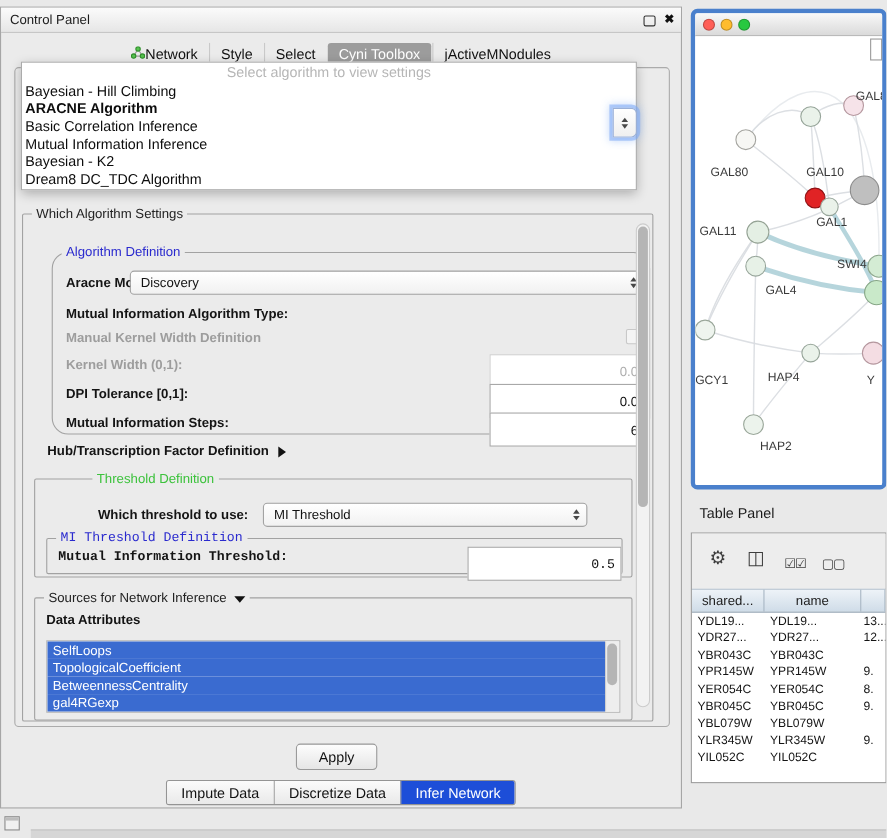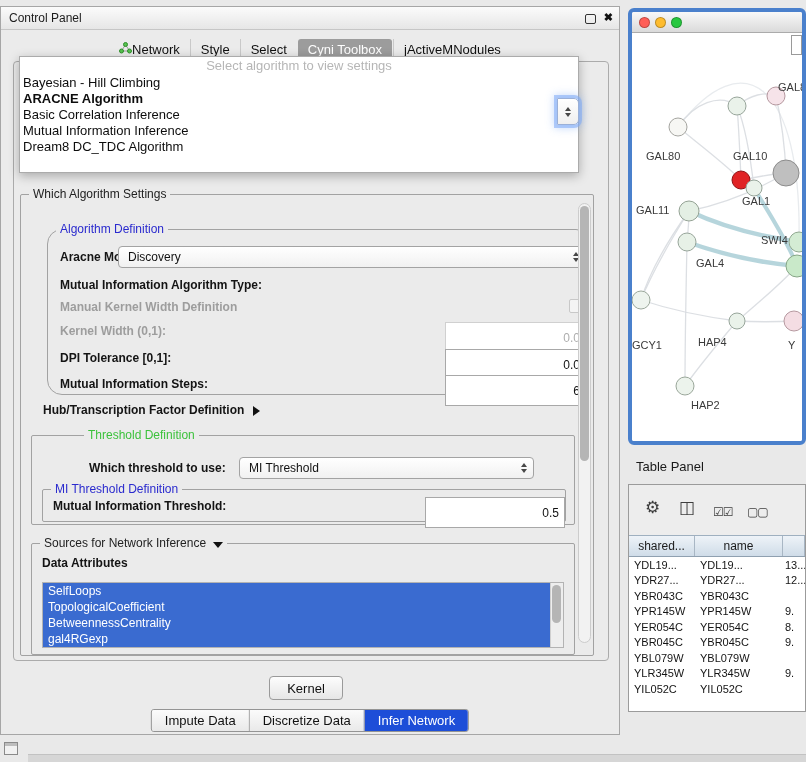--- a/index.html
+++ b/index.html
@@ -169,21 +169,21 @@
 
           <span class="lbl" style="left:57px;top:25px;">Which threshold to use:</span>
           <div class="combo" style="left:207px;top:21px;width:295px;">
             <span>MI Threshold</span>
             <span class="updown">
                 <span class="tri-up"></span>
                 <span class="tri-down"></span>
               </span>
           </div>
 
-          <div class="group" style="left:10px;top:53px;width:524px;height:33px;">
+          <div class="group" style="left:10px;top:53px;width:524px;height:33px;font-family:Liberation Mono, monospace;">
             <span class="legend blue">MI Threshold Definition</span>
             <span class="lbl" style="left:10px;top:9px;">Mutual Information Threshold:</span>
             <div class="field" style="left:382px;top:7px;width:140px;">0.5</div>
           </div>
         </div>
 
         <div class="group" style="left:10px;top:348px;width:544px;height:112px;">
           <span class="legend"><span>Sources for Network Inference</span><span class="arrow-down-s"></span></span>
           <span class="lbl" style="left:10px;top:12px;">Data Attributes</span>
           <div class="attr-list" style="left:10px;top:38px;width:522px;height:66px;">
@@ -196,35 +196,36 @@
               </div>
           </div>
         </div>
 
         <div class="scroll-v" style="right:2px;top:8px;height:440px;">
           <div class="scroll-thumb" style="top:2px;height:255px;"></div>
         </div>
       </div>
     </div>
 
-    <div class="apply">Kernel</div>
+    <div class="apply">Apply</div>
 
     <div class="cp-bottom-tabs">
       <div class="b-tab">Impute Data</div>
       <div class="b-tab">Discretize Data</div>
       <div class="b-tab active">Infer Network</div>
     </div>
 
     <div class="popup">
       <div class="popup-placeholder">Select algorithm to view settings</div>
       <div>
           <div class="popup-item">Bayesian - Hill Climbing</div>
           <div class="popup-item selected">ARACNE Algorithm</div>
           <div class="popup-item">Basic Correlation Inference</div>
           <div class="popup-item">Mutual Information Inference</div>
+          <div class="popup-item">Bayesian - K2</div>
           <div class="popup-item">Dream8 DC_TDC Algorithm</div>
         </div>
     </div>
 
     <div class="combo-focus">
       <span class="tri-up"></span>
       <span class="tri-down"></span>
     </div>
   </div>
 

